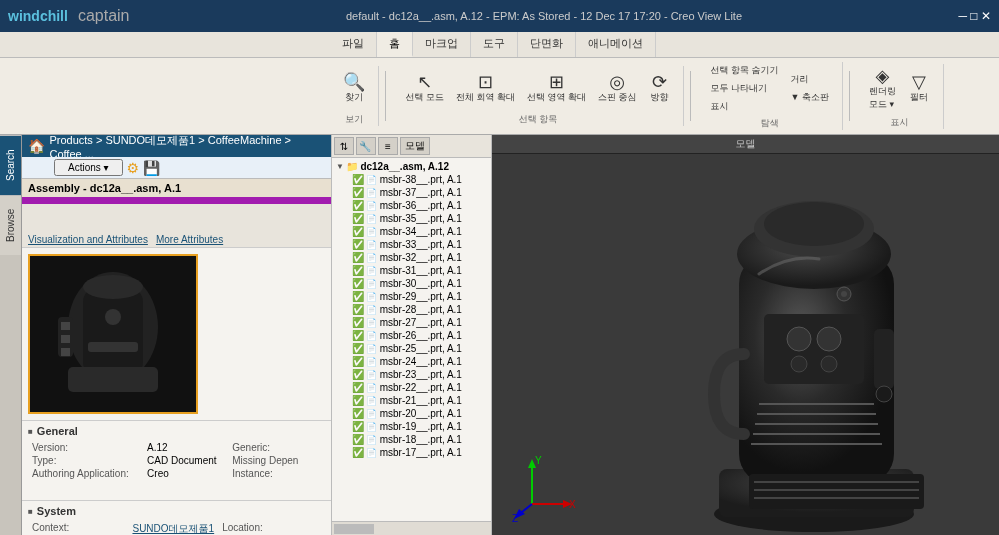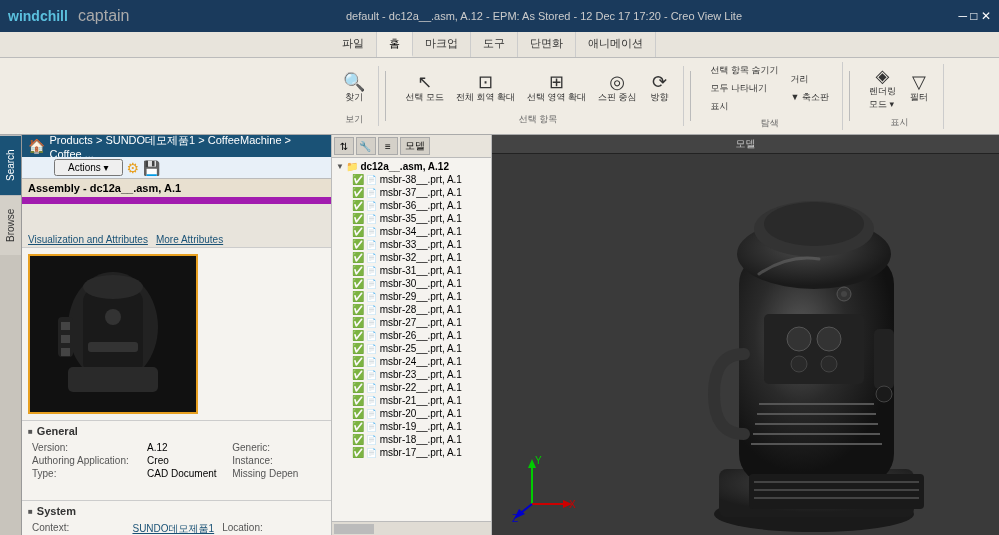--- a/index.html
+++ b/index.html
@@ -257,29 +257,29 @@
       <div class="section-header">General</div>
       <table class="attr-table">
         <tbody>
             <tr>
           <td class="attr-label">Version:</td>
           <td class="attr-value">A.12</td>
           <td class="attr-label">Generic:</td>
           <td class="attr-value"></td>
         </tr>
         <tr>
+          <td class="attr-label">Type:</td>
+          <td class="attr-value">CAD Document</td>
+          <td class="attr-label">Missing Depen</td>
+          <td class="attr-value"></td>
+        </tr>
+        <tr>
           <td class="attr-label">Authoring Application:</td>
           <td class="attr-value">Creo</td>
           <td class="attr-label">Instance:</td>
-          <td class="attr-value"></td>
-        </tr>
-        <tr>
-          <td class="attr-label">Type:</td>
-          <td class="attr-value">CAD Document</td>
-          <td class="attr-label">Missing Depen</td>
           <td class="attr-value"></td>
         </tr>
 
       </tbody>
         </table>
     </div>
 
     <div id="system-section">
       <div class="section-header">System</div>
       <table class="attr-table">

